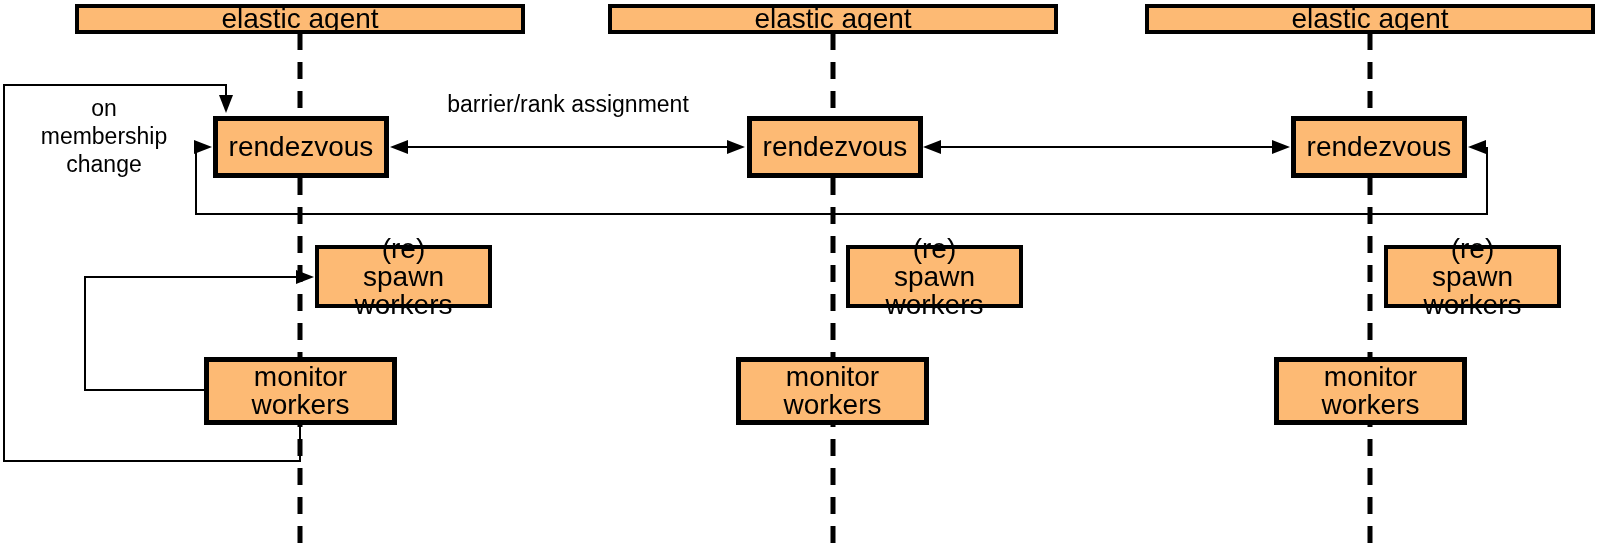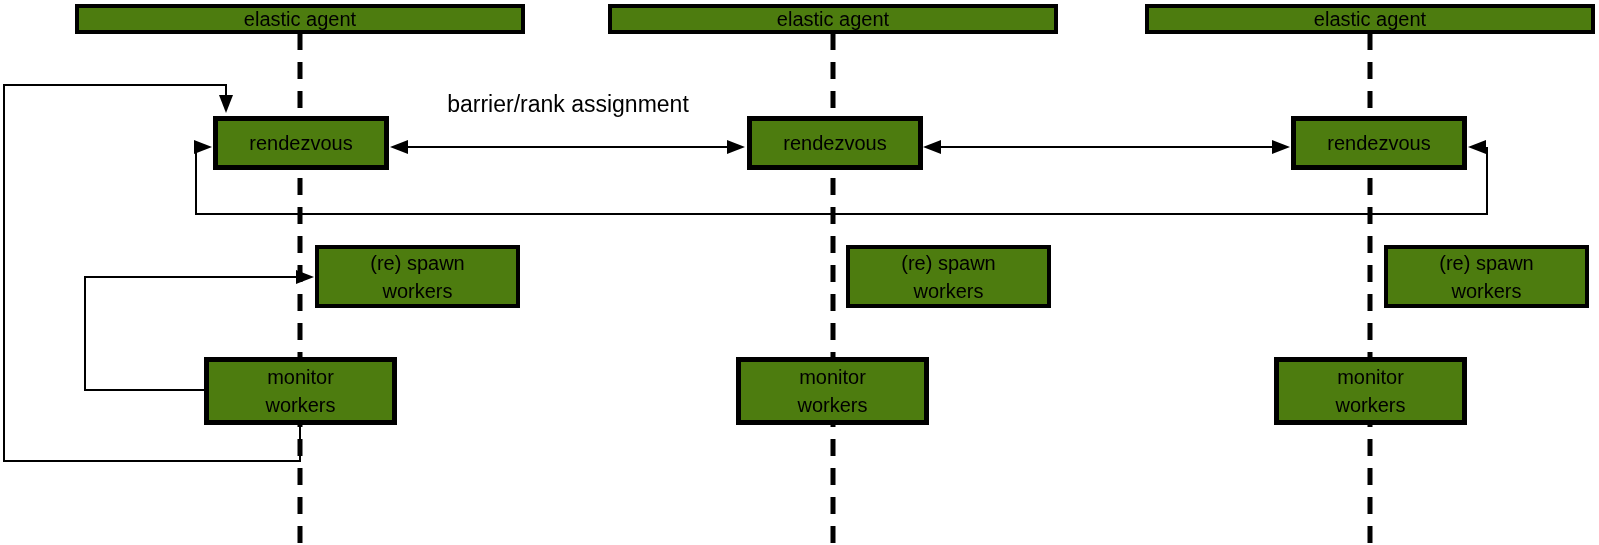--- a/index.html
+++ b/index.html
@@ -8,36 +8,36 @@
     width:1599px; height:545px;
     background:#ffffff;
     font-family:"Liberation Sans", sans-serif;
     color:#000000;
     overflow:hidden;
   }
   .connectors { position:absolute; left:0; top:0; width:1599px; height:545px; }
 
   .box {
     position:absolute;
-    background:#4d7c0f;
+    background:#fdba74;
     border:4px solid #000000;
     box-sizing:border-box;
     display:flex; align-items:center; justify-content:center;
     text-align:center;
-    font-size:20px; line-height:26px;
+    font-size:28px; line-height:26px;
     color:#000000;
     white-space:nowrap;
   }
   .agent   { top:4px;   height:30px; width:450px; border-width:4px; }
   .agent.c1{ left:75px; } .agent.c2{ left:608px; } .agent.c3{ left:1145px; }
 
-  .rdv     { top:116px; height:54px; width:176px; border-width:5px; }
+  .rdv     { top:116px; height:62px; width:176px; border-width:5px; }
   .rdv.c1  { left:213px; } .rdv.c2{ left:747px; } .rdv.c3{ left:1291px; }
 
-  .spawn   { top:245px; height:63px; width:205px; border-width:4px; }
+  .spawn   { top:245px; height:63px; width:177px; border-width:4px; }
   .spawn.c1{ left:315px; } .spawn.c2{ left:846px; } .spawn.c3{ left:1384px; }
 
   .monitor { top:357px; height:68px; width:193px; border-width:5px; }
   .monitor.c1{ left:204px; } .monitor.c2{ left:736px; } .monitor.c3{ left:1274px; }
 
   .wrap        { display:inline-block; white-space:normal; line-height:28px; }
   .wrap-spawn  { max-width:130px; }
   .wrap-monitor{ max-width:110px; }
 
   .lbl {
@@ -101,15 +101,16 @@
   <div class="box monitor c1">
     <span class="wrap wrap-monitor">monitor workers</span>
   </div>
   <div class="box monitor c2">
     <span class="wrap wrap-monitor">monitor workers</span>
   </div>
   <div class="box monitor c3">
     <span class="wrap wrap-monitor">monitor workers</span>
   </div>
 
+  <div class="lbl lbl-membership">on membership change</div>
   <div class="lbl lbl-barrier">barrier/rank assignment</div>
 
 </div>
 
 </body></html>

